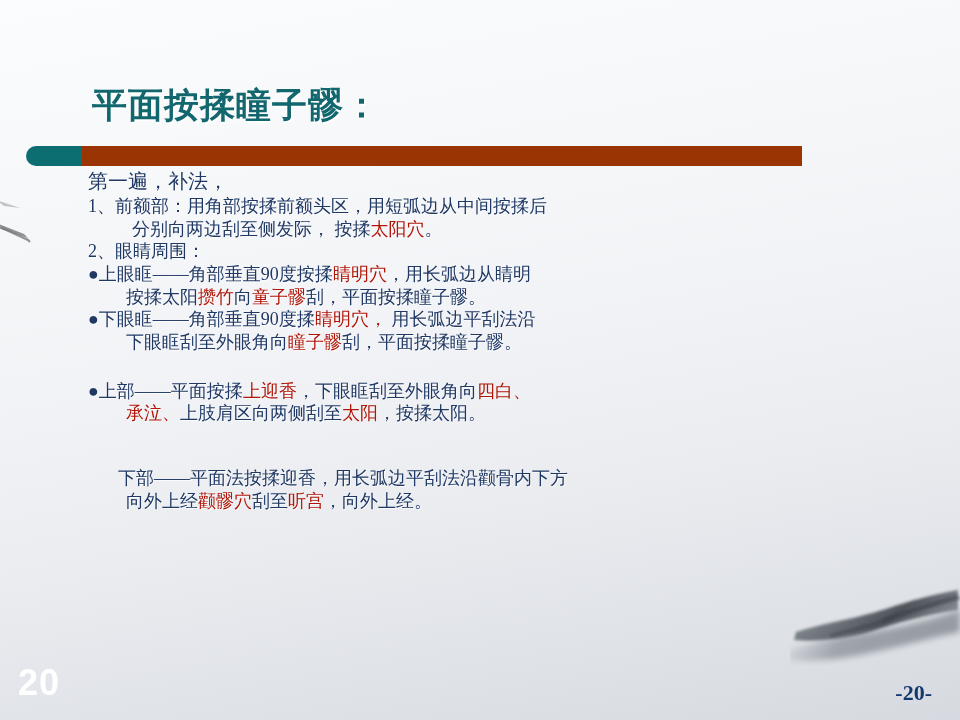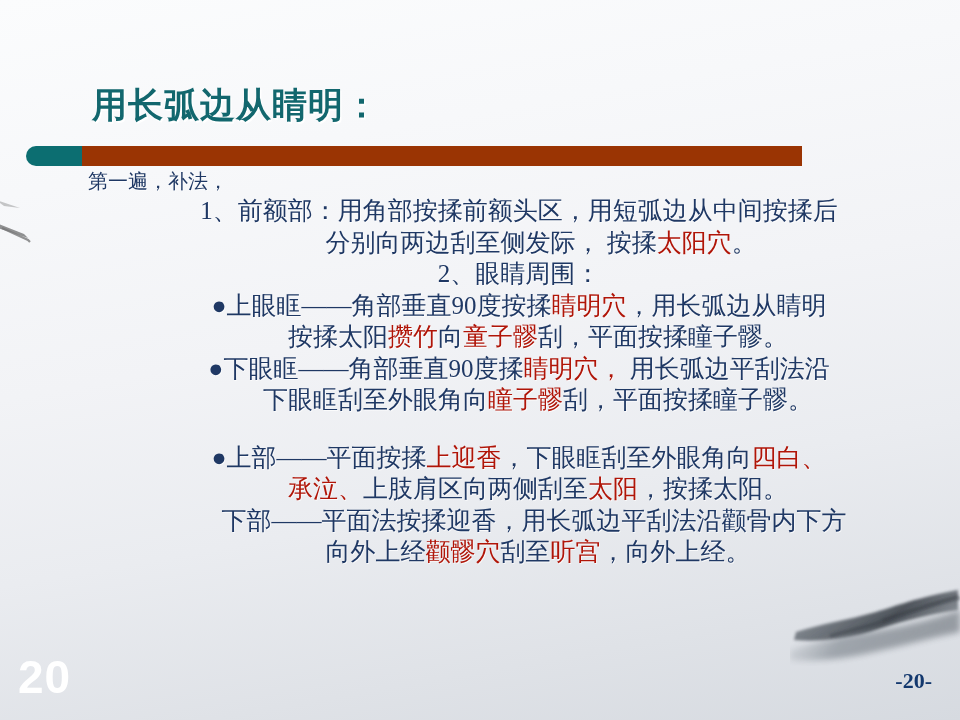--- a/index.html
+++ b/index.html
@@ -103,65 +103,64 @@
     white-space: pre-wrap;
     text-shadow: .7px .7px 0 rgba(255,255,255,.75);
   }
   .lead-small {
     font-size: 20px;
     font-weight: normal;
     line-height: 1.3;
     margin-bottom: 1px;
   }
   .num-line {
-    font-size: 25px;
-    text-align: center;
+    font-size: 18px;
   }
   .indent1 { padding-left: 44px; }
   .indent2 { padding-left: 38px; }
-  .indent-dash { padding-left: 30px; }
+  .indent-dash { padding-left: 30px; margin-top: 42px; }
   .bullet-line {
     text-indent: 0;
   }
   .red { color: #b01508; }
   .gap { height: 26px; }
 
   
   .page-num-left {
     position: absolute;
     left: 18px;
     bottom: 16px;
     font-family: "Liberation Sans", sans-serif;
-    font-size: 46px;
+    font-size: 36px;
     font-weight: bold;
     color: #ffffff;
     letter-spacing: 1px;
   }
   .page-num-right {
     position: absolute;
     right: 28px;
-    bottom: 26px;
+    bottom: 14px;
     font-size: 22px;
     font-weight: bold;
     color: #13386e;
     letter-spacing: 0px;
   }
 </style>
 </head>
 <body>
 
 <div id="slide">
 
   <svg class="brush-left" viewBox="0 0 80 80">
     <path d="M2 12 L26 20 L10 18 Z" fill="#2b2b2b" opacity=".45"></path>
     <path d="M0 34 L30 46 L34 50 L4 40 Z" fill="#1a1a1a" opacity=".85"></path>
     <path d="M8 40 L34 52 L36 54" stroke="#111" stroke-width="2.2" fill="none" opacity=".8"></path>
   </svg>
 
-  <div class="title">用长弧边从睛明：</div>
+  <div class="title">平面按揉瞳子髎：</div>
 
   <div class="bar">
     <div class="bar-cap"></div>
     <div class="bar-body"></div>
   </div>
 
   <div class="body-text">
 
     <div class="line lead-small">第一遍，补法，</div>
 

